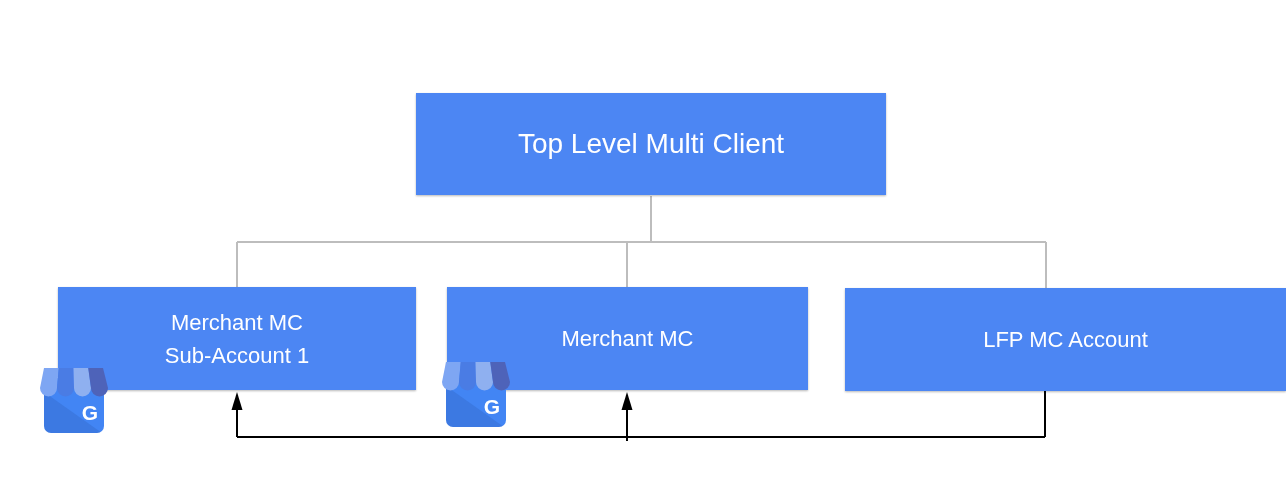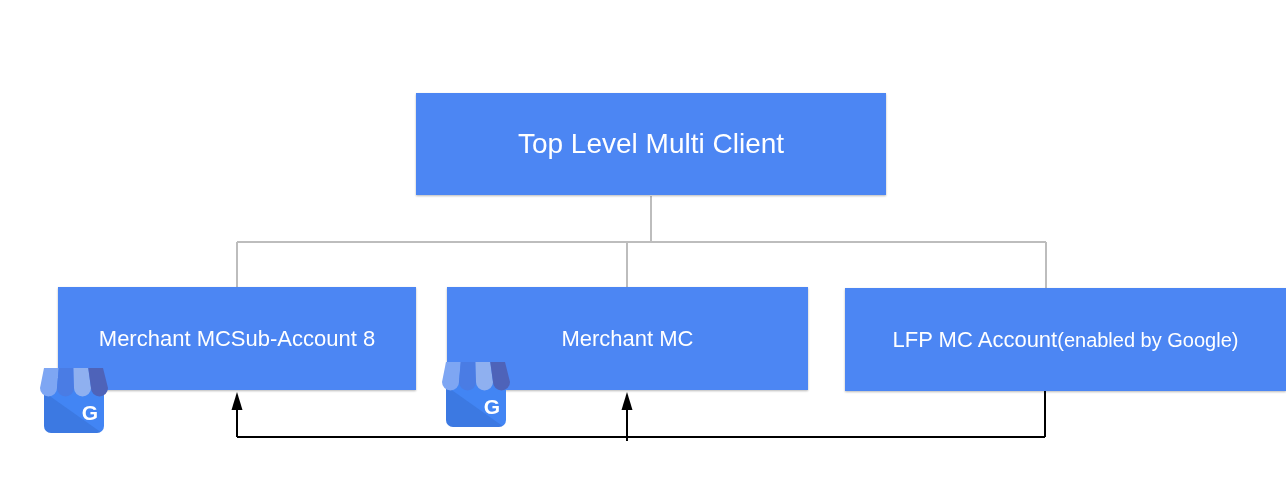--- a/index.html
+++ b/index.html
@@ -28,20 +28,21 @@
   }
   .arrow-head {
     fill: var(--arrow_line, #000000);
     stroke: none;
   }
   .node {
     position: absolute;
     background: var(--node_fill, #4c86f3);
     color: var(--node_text, #ffffff);
     display: flex;
+    flex-direction: column;
     align-items: center;
     justify-content: center;
     text-align: center;
     box-shadow: 0 1px 2px rgba(0,0,0,0.28);
   }
   .node-root {
     left: 416px; top: 93px;
     width: 470px; height: 102px;
     font-size: 28px; line-height: 40px;
   }
@@ -86,30 +87,29 @@
     <polygon class="arrow-head" points="231.5,410 242.5,410 237,392"></polygon>
     <polygon class="arrow-head" points="621.5,410 632.5,410 627,392"></polygon>
   </svg>
 
   <div class="node node-root">
     <div>Top Level Multi Client</div>
   </div>
 
   <div class="node node-child node-m1">
     <div>Merchant MC</div>
-    <div>Sub-Account 8</div>
+    <div>Sub-Account 1</div>
   </div>
 
   <div class="node node-child node-m2">
     <div>Merchant MC</div>
   </div>
 
   <div class="node node-child node-lfp">
     <div>LFP MC Account</div>
-    <div class="subline">(enabled by Google)</div>
   </div>
 
   <svg class="gmb-icon gmb-1" viewBox="0 0 68 65">
     <use href="#gmb"></use>
   </svg>
   <svg class="gmb-icon gmb-2" viewBox="0 0 68 65">
     <use href="#gmb"></use>
   </svg>
 
 </div>

